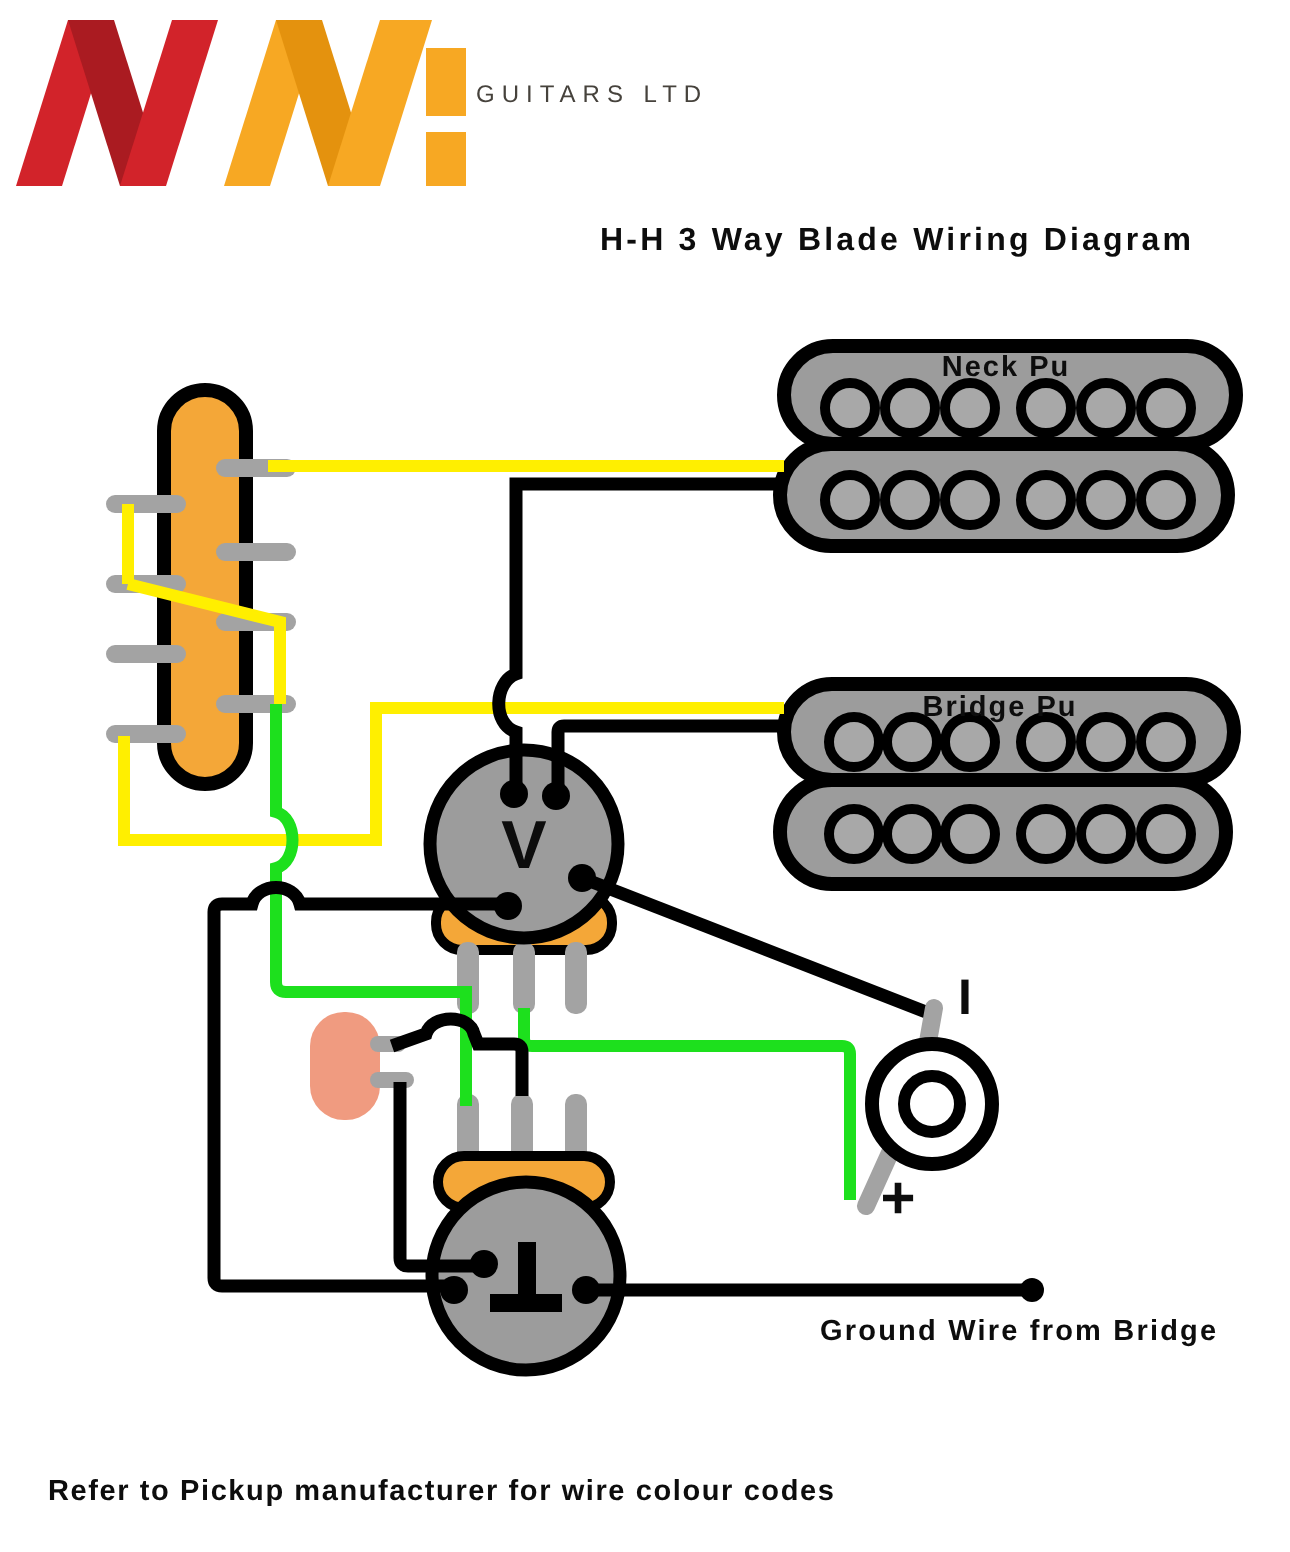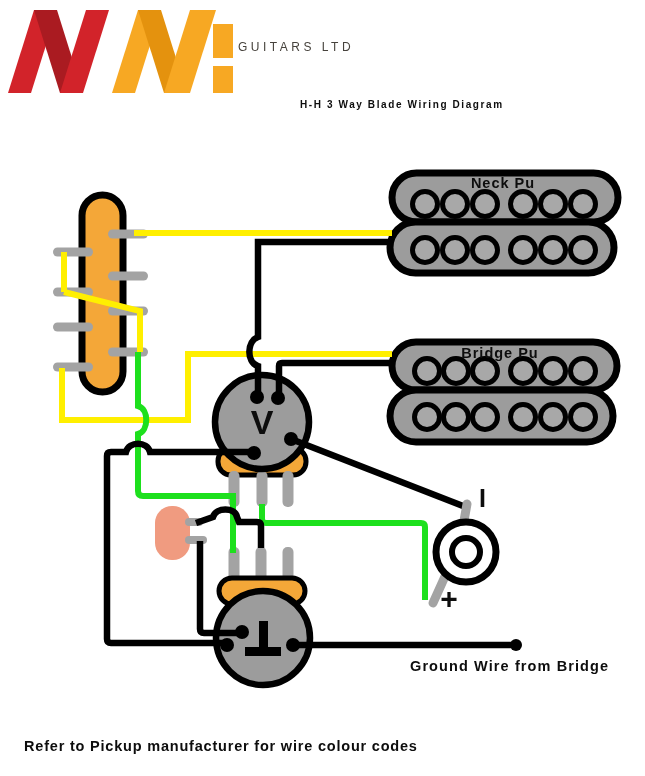--- a/index.html
+++ b/index.html
@@ -6,21 +6,21 @@
   .stage{
     position:relative;width:645px;height:776px;background:#ffffff;overflow:hidden;
     font-family:"Liberation Sans", sans-serif;
   }
   .stage svg{position:absolute;left:0;top:0;}
   .txt{position:absolute;color:#0d0d0d;font-weight:bold;white-space:nowrap;}
   .brand-text{
     position:absolute;left:238px;top:40px;color:#46423c;font-size:12px;
     letter-spacing:3.5px;font-weight:normal;white-space:nowrap;
   }
-  .title{left:300px;top:99px;font-size:10px;letter-spacing:1.6px;}
+  .title{left:300px;top:112px;font-size:16px;letter-spacing:1.6px;}
   .ground-label{left:410px;top:658px;font-size:14.5px;letter-spacing:1.1px;}
   .footer-note{left:24px;top:738px;font-size:14.5px;letter-spacing:0.8px;}
   .wire{fill:none;}
   .wire-y{stroke:#ffef00;stroke-width:6;}
   .wire-g{stroke:#1de01d;stroke-width:6;}
   .wire-b{stroke:#000000;stroke-width:6.5;}
   .body-gray{fill:#9c9c9c;stroke:#000;}
   .base-orange{fill:#f4a738;stroke:#000;stroke-width:5;}
   .lug{fill:#a3a3a3;}
   .svg-label{font-family:"Liberation Sans", sans-serif;font-weight:bold;fill:#0d0d0d;}

